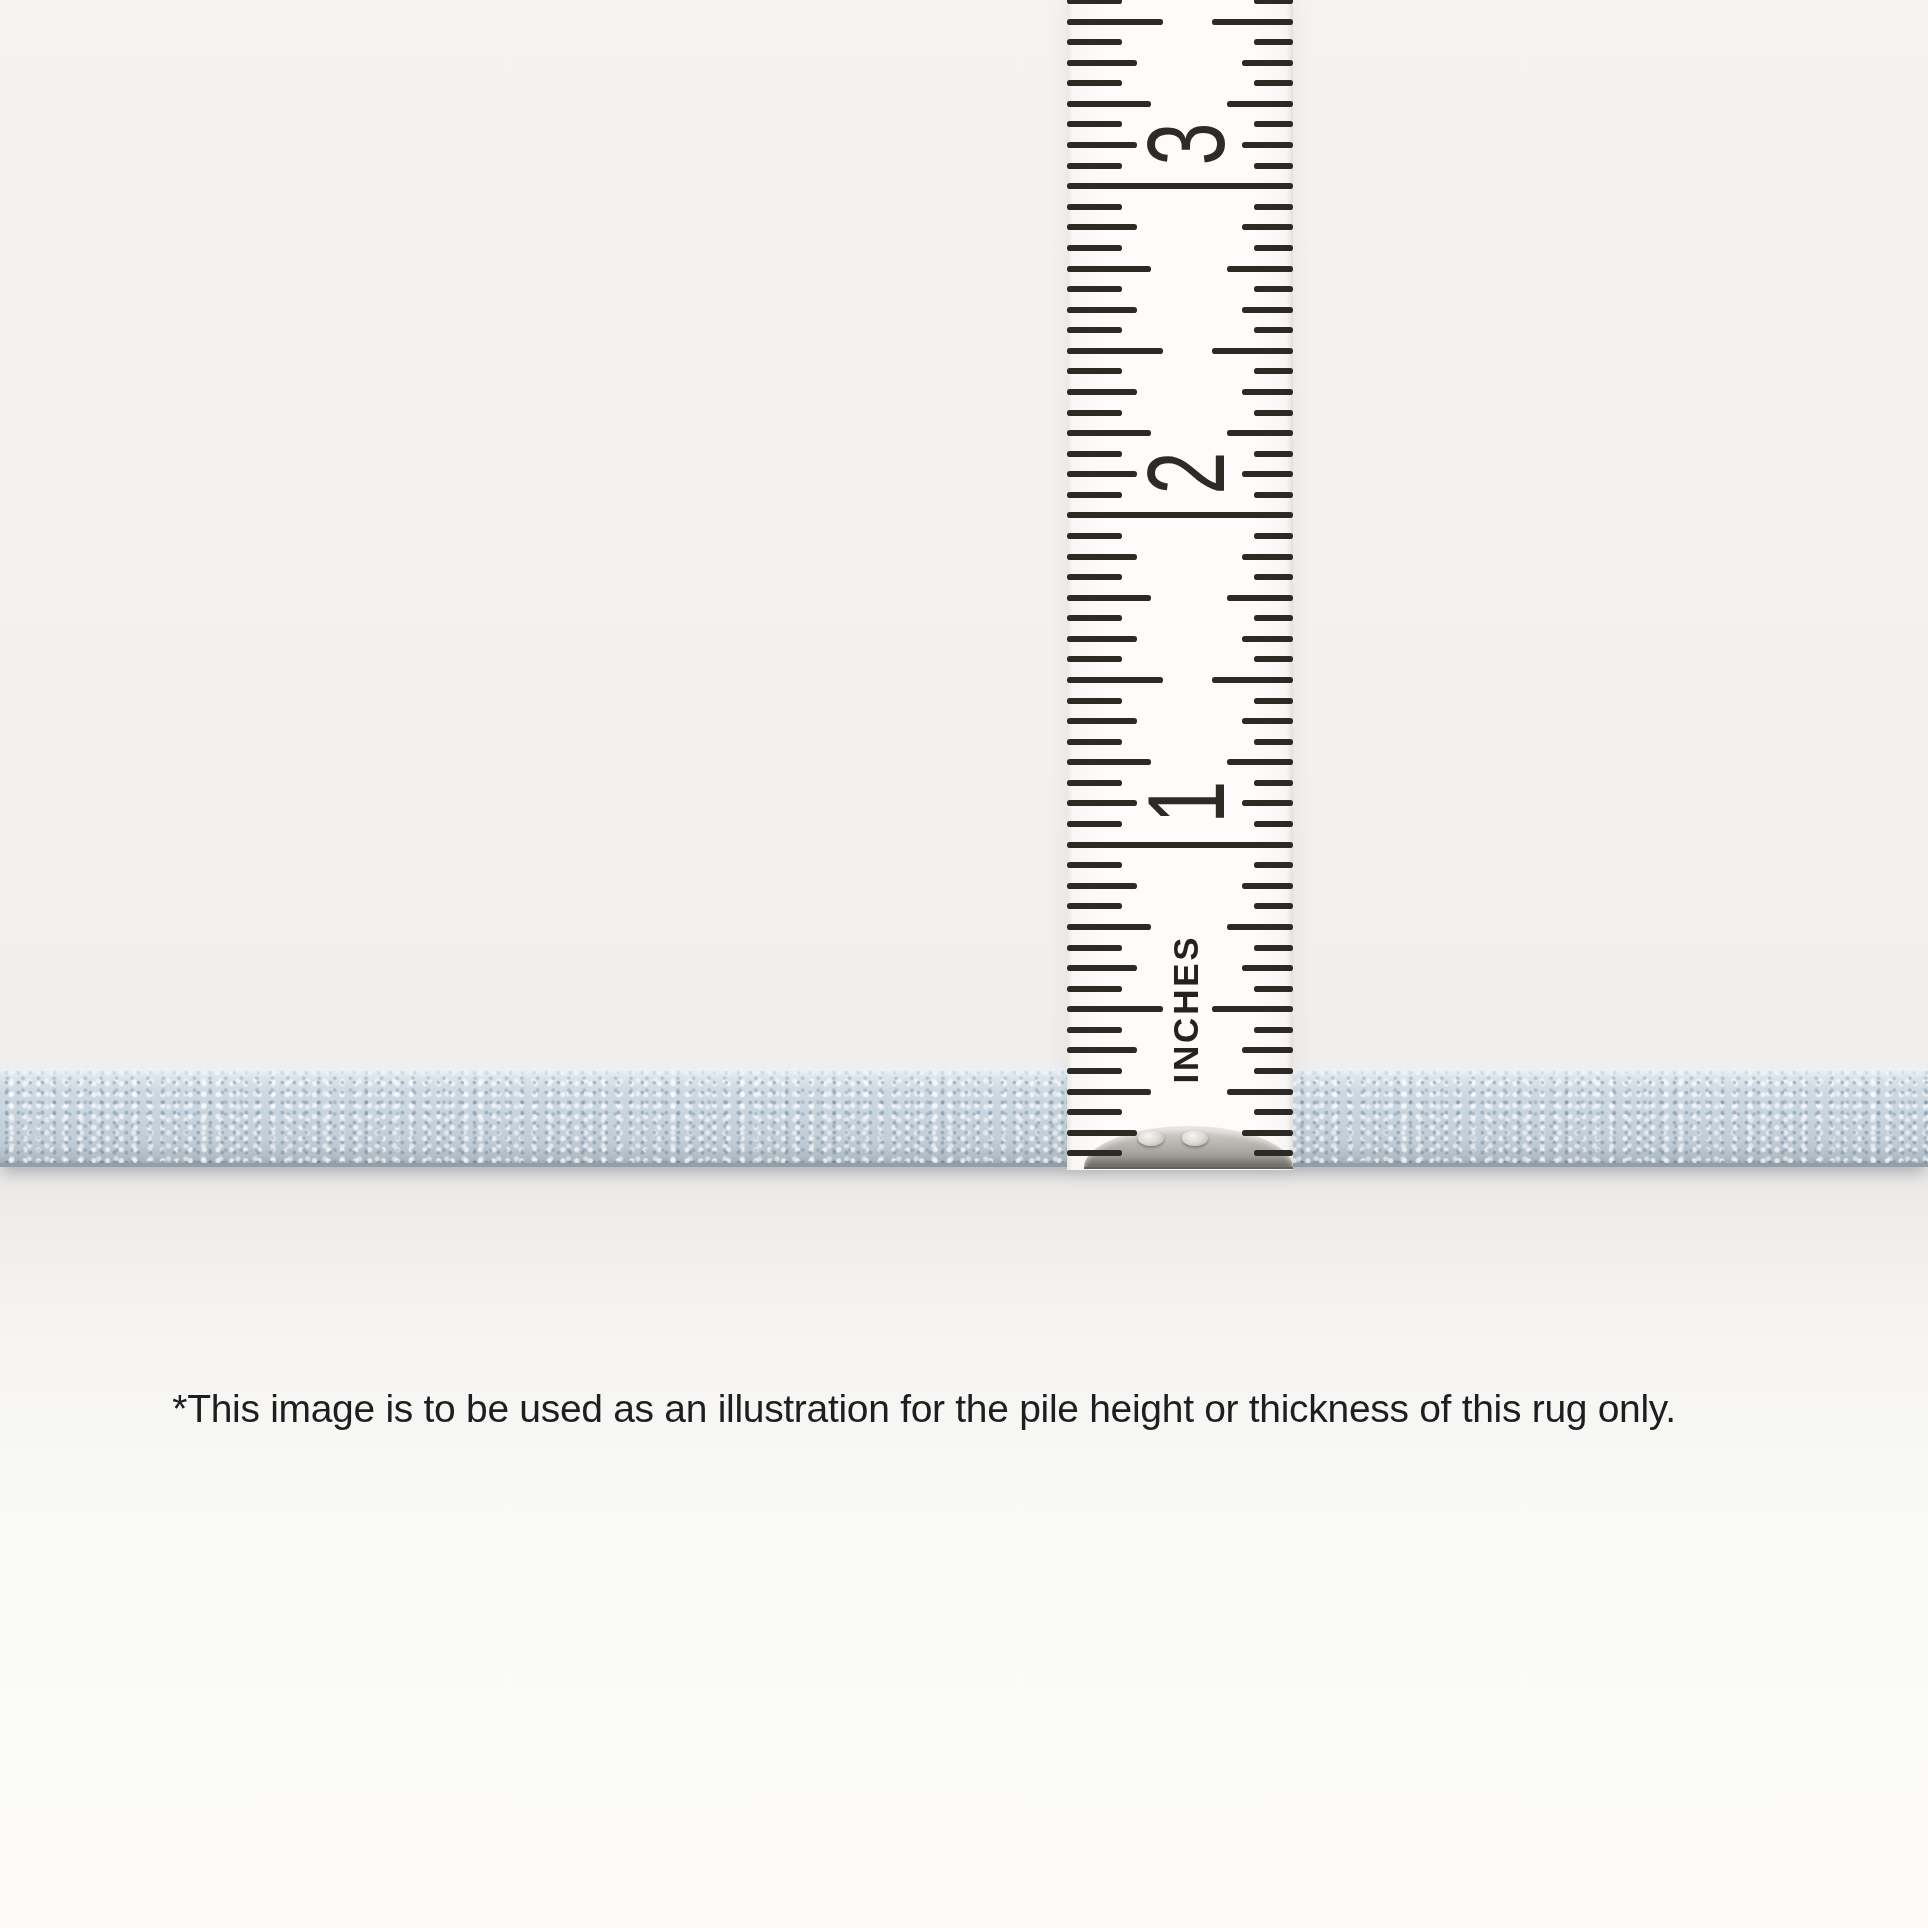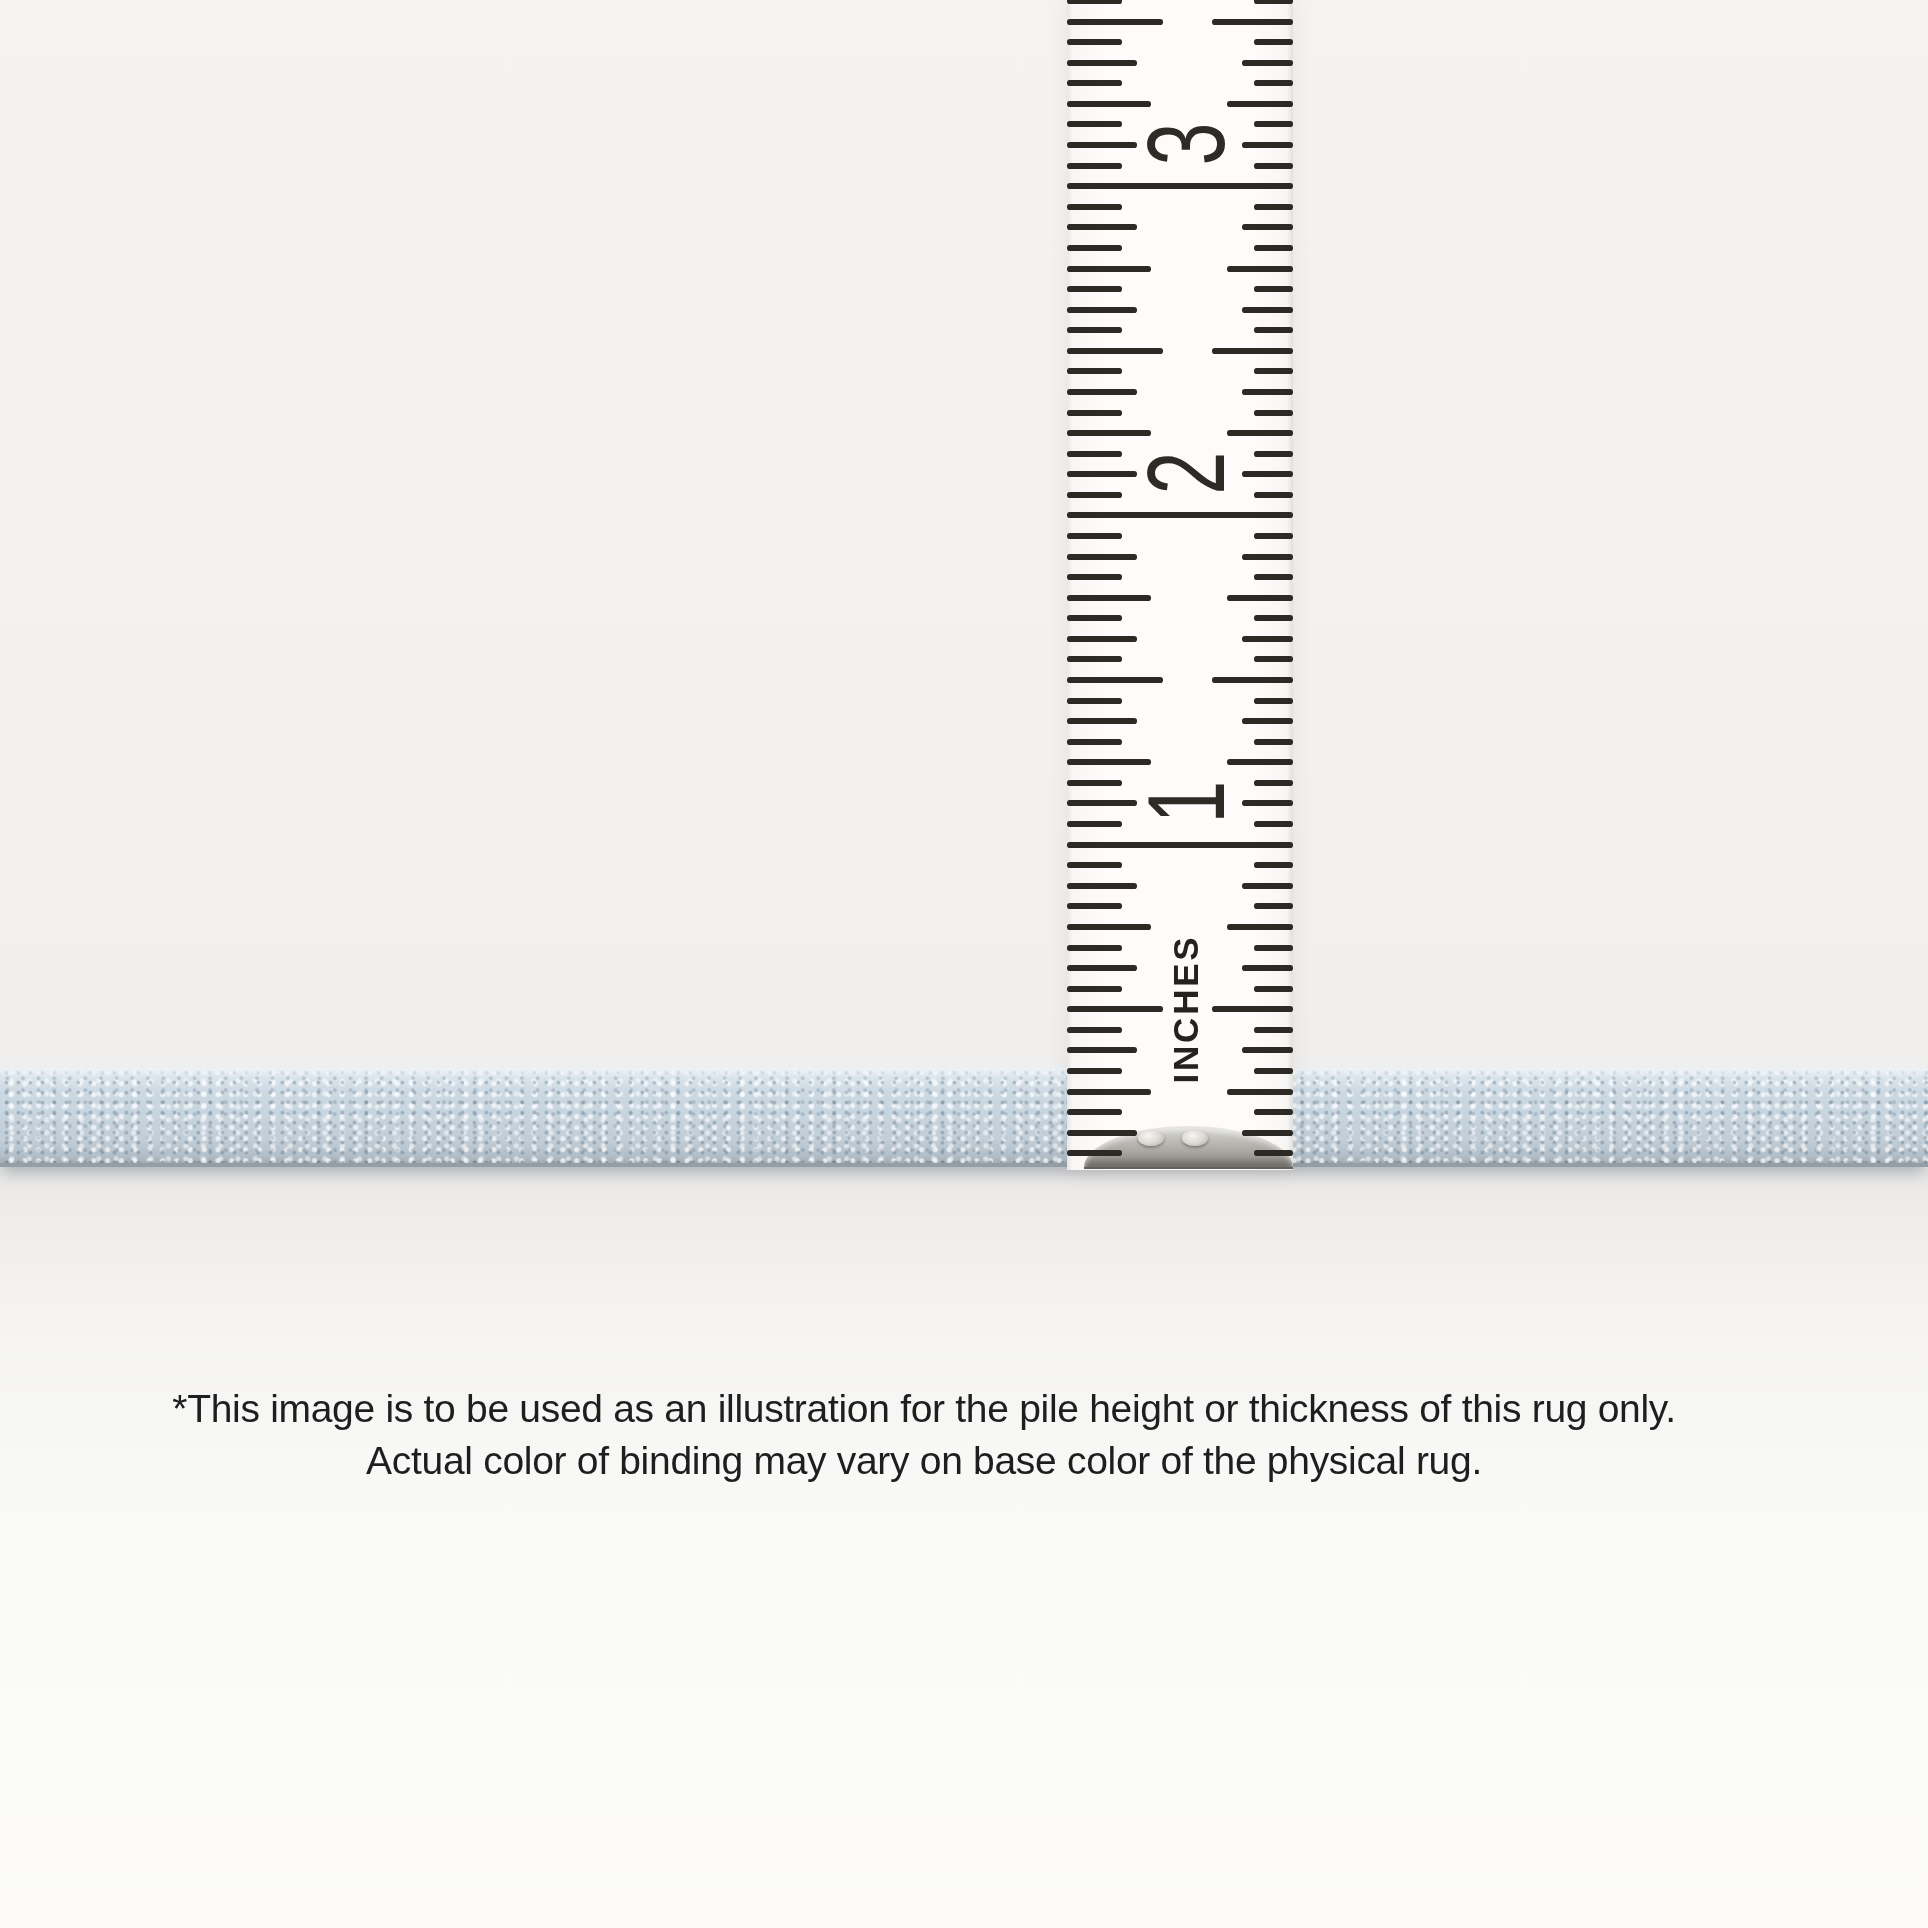--- a/index.html
+++ b/index.html
@@ -206,15 +206,14 @@
     <div class="ruler-number-box" style="left: 64px; top: 418px;">
       <span>2</span>
     </div>
     <div class="ruler-number-box" style="left: 64px; top: 89px;">
       <span>3</span>
     </div>
   </div>
 
 <div class="caption" style="color: rgb(30, 30, 30);">
   <div>*This image is to be used as an illustration for the pile height or thickness of this rug only.</div>
-  <div>Actual color of binding may vary on base color of the physical rug.</div>
 </div>
 
 
 </body></html>

